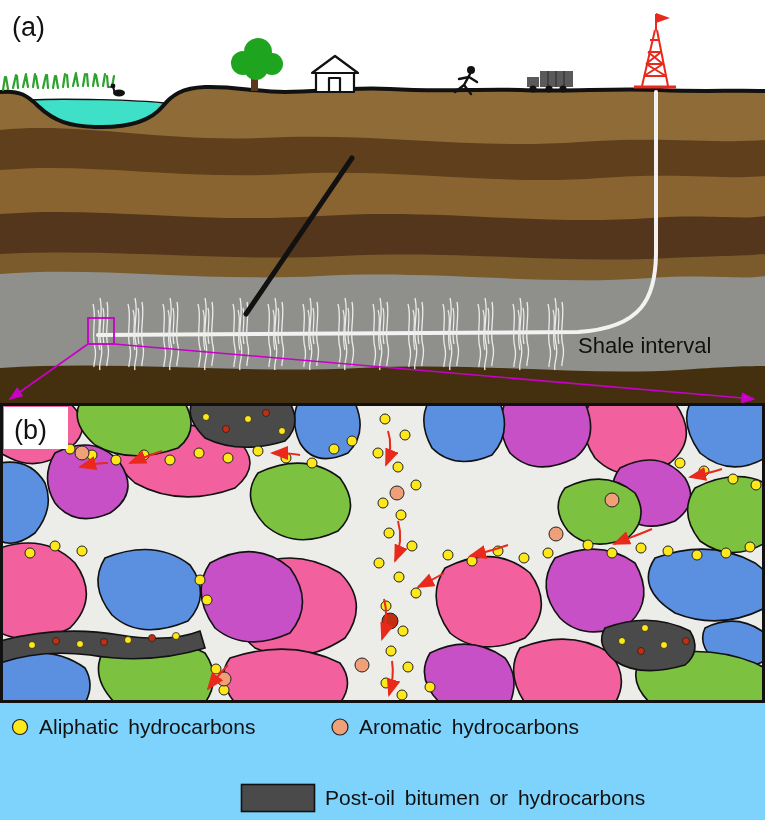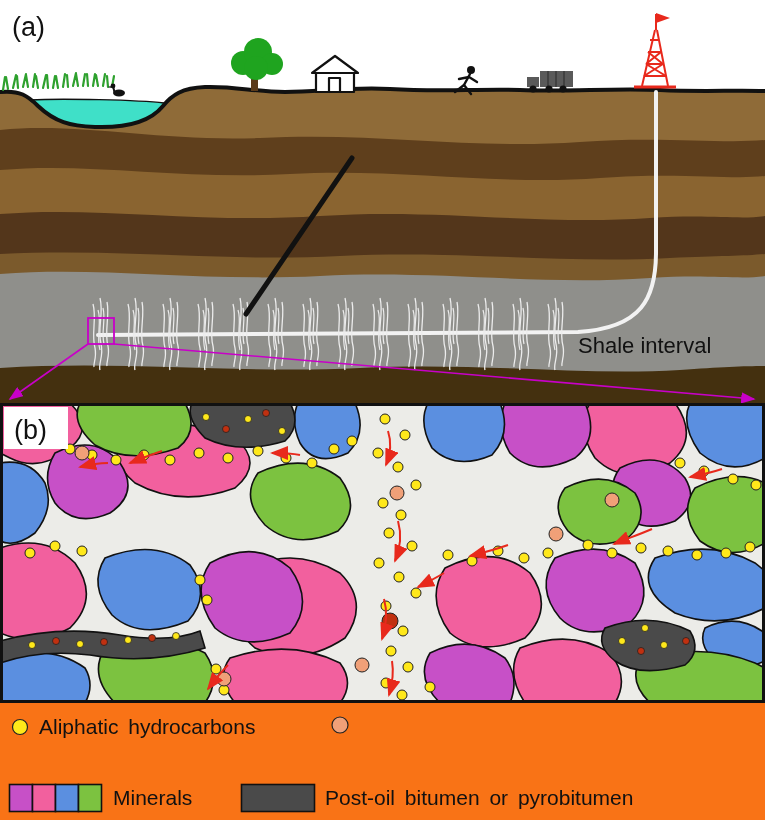--- a/index.html
+++ b/index.html
@@ -12,21 +12,21 @@
   .mineral{stroke:#111;stroke-width:1.6;}
   .pk{fill:#F2609E;} .mg{fill:#C750C7;} .bl{fill:#5B8FE0;} .gr{fill:#7CC240;} .dg{fill:#4A4A4A;}
   
   .yd{fill:#FFE81A;stroke:#222;stroke-width:1;}
   .ys{fill:#FFE81A;stroke:#222;stroke-width:.8;}
   .od{fill:#F0A078;stroke:#222;stroke-width:1;}
   .nd{fill:#C03010;stroke:#222;stroke-width:1;}
   .ns{fill:#C03010;stroke:#222;stroke-width:.8;}
   .stream{stroke:#E8291C;stroke-width:2;fill:none;}
   
-  .legend{position:relative;height:117px;background:#f97316;}
+  .legend{position:relative;height:117px;background:#7dd3fc;}
   .litem{position:absolute;display:flex;align-items:center;gap:9px;font-size:21px;color:#111;white-space:nowrap;word-spacing:4px;}
 </style>
 </head>
 <body>
 
 <div class="fig">
 
   <svg width="765" height="403" viewBox="0 0 765 403">
     <defs>
       <marker id="am" markerWidth="9" markerHeight="7" refX="8" refY="3.5" orient="auto">
@@ -297,35 +297,27 @@
       <svg width="20" height="20">
         <circle cx="10" cy="10" r="7.5" stroke="#222" stroke-width="1.2" fill="#FFE81A"></circle>
       </svg>
       <span>Aliphatic hydrocarbons</span>
     </div>
 
     <div class="litem" style="left:330px;top:12px;">
       <svg width="20" height="20">
         <circle cx="10" cy="10" r="8" stroke="#222" stroke-width="1.2" fill="#F0A078"></circle>
       </svg>
+      <span>Aromatic hydrocarbons</span>
     </div>
 
 
 
-    <div class="litem" style="left:8px;top:80px;">
-      <svg width="96" height="30">
-        <rect x="1.5" y="1.5" width="23" height="27" class="mineral" fill="#C750C7"></rect>
-        <rect x="24.5" y="1.5" width="23" height="27" class="mineral" fill="#F2609E"></rect>
-        <rect x="47.5" y="1.5" width="23" height="27" class="mineral" fill="#5B8FE0"></rect>
-        <rect x="70.5" y="1.5" width="23" height="27" class="mineral" fill="#7CC240"></rect>
-      </svg>
-      <span>Minerals</span>
-    </div>
 
     <div class="litem" style="left:240px;top:80px;">
       <svg width="76" height="30">
         <rect x="1.5" y="1.5" width="73" height="27" class="mineral" fill="#4A4A4A"></rect>
       </svg>
-      <span>Post-oil bitumen or pyrobitumen</span>
+      <span>Post-oil bitumen or hydrocarbons</span>
     </div>
 
   </div>
 </div>
 
 </body></html>

